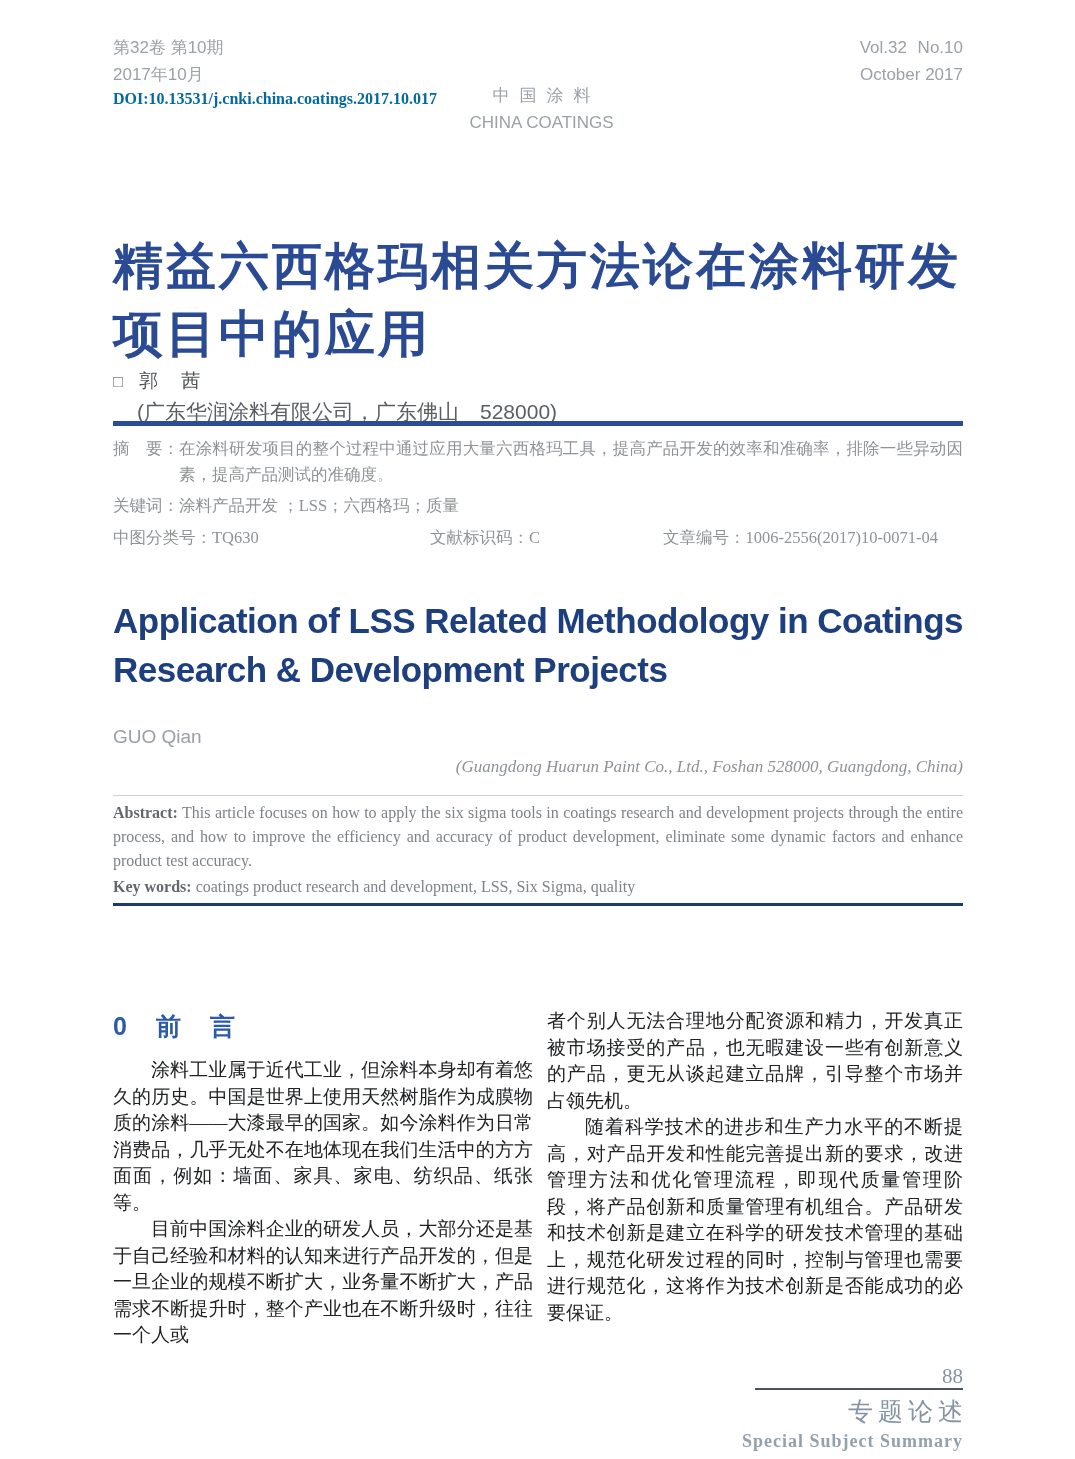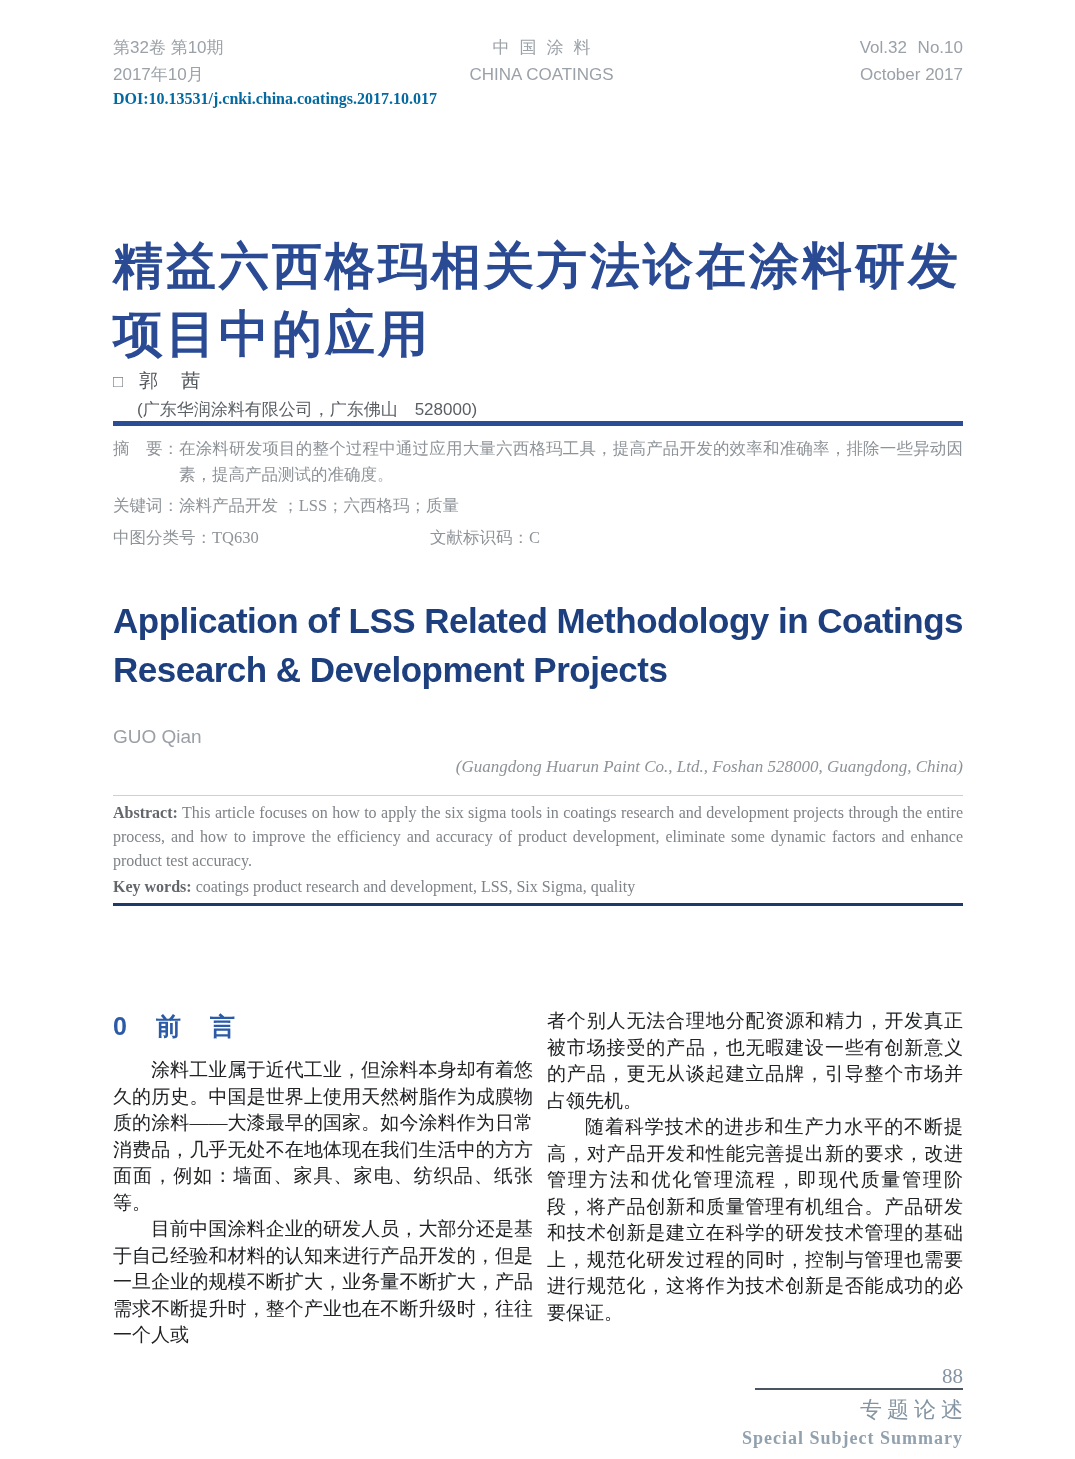--- a/index.html
+++ b/index.html
@@ -4,30 +4,30 @@
 <style>
   html,body{margin:0;padding:0;background:#ffffff;}
   .page{position:relative;width:1075px;height:1459px;background:#ffffff;overflow:hidden;
         font-family:"Liberation Sans",sans-serif;}
   .abs{position:absolute;left:113px;right:112px;}
 
   
   .hdr{top:34px;display:flex;justify-content:space-between;color:#9ba1a8;font-size:17px;line-height:27px;}
   .hdr .c{text-align:center;}
   .hdr .r{text-align:right;}
-  .hdr .cn-name{letter-spacing:10px;margin-right:-10px;}
+  .hdr .cn-name{letter-spacing:10px;margin-right:-10px;margin-top:48px;}
   .hdr .vol{word-spacing:6px;}
   .doi{top:90px;font-family:"Liberation Serif",serif;font-weight:600;font-size:16px;color:#0369a1;}
 
   
   .cn-title{top:232px;color:#2a4a94;font-weight:900;font-size:50px;line-height:68px;letter-spacing:3px;}
   .author-row{top:368px;color:#50555a;font-size:19px;}
   .author-row .marker{color:#7a7f84;margin-right:16px;font-size:17px;}
   .author-row .name{letter-spacing:2px;}
-  .cn-affil{top:398px;left:137px;color:#5a5f64;font-size:17px;}
+  .cn-affil{top:398px;left:137px;color:#5a5f64;font-size:21px;}
   .bar-navy{top:421px;height:5px;background:#2b4d96;}
 
   
   .cn-abs{top:436px;color:#8e9398;font-size:16.5px;line-height:26px;
           font-family:"Liberation Serif",serif;}
   .hang{display:flex;}
   .hang .lbl{white-space:nowrap;flex:none;}
   .hang .txt{flex:1;text-align:justify;}
   .kw-row{margin-top:5px;}
   .meta-row{margin-top:6px;display:grid;grid-template-columns:317px 233px 1fr;}
@@ -54,21 +54,21 @@
 
   
   .footnote{top:1293px;color:#8d9196;font-size:16px;font-family:"Liberation Serif",serif;}
   .fn-rule{width:255px;height:1px;background:#9aa0a4;margin-bottom:8px;}
   .fn-line{line-height:26px;}
 
   
   .corner{position:absolute;right:112px;top:1366px;text-align:right;}
   .pg-num{font-family:"Liberation Serif",serif;font-size:21px;color:#8494a2;line-height:20px;}
   .corner-rule{margin-left:auto;margin-top:2px;width:208px;height:2px;background:#4a5560;}
-  .col-cn{margin-top:5px;font-size:22px;color:#8494a2;letter-spacing:5px;margin-right:-5px;}
+  .col-cn{margin-top:5px;font-size:25px;color:#8494a2;letter-spacing:5px;margin-right:-5px;}
   .col-en{margin-top:3px;font-family:"Liberation Serif",serif;font-weight:700;font-size:18px;
           color:#92a1ae;letter-spacing:1px;}
 </style>
 </head>
 <body>
 
 <div class="page">
 
   <div class="abs hdr">
     <div class="l">
@@ -108,20 +108,23 @@
       <span class="lbl">关键词：</span>
       <span class="txt" style="text-align:left">涂料产品开发 ；LSS；六西格玛；质量</span>
     </div>
     <div class="meta-row">
       <div>
         <span>中图分类号：</span><span>TQ630</span>
       </div>
       <div>
         <span>文献标识码：</span><span>C</span>
       </div>
+      <div>
+        <span>文章编号：</span><span>1006-2556(2017)10-0071-04</span>
+      </div>
     </div>
   </div>
 
   <div class="abs en-title">
     <div>Application of LSS Related Methodology in Coatings</div>
     <div>Research &amp; Development Projects</div>
   </div>
   <div class="abs en-author">GUO Qian</div>
   <div class="abs en-affil">(Guangdong Huarun Paint Co., Ltd., Foshan 528000, Guangdong, China)</div>
 

